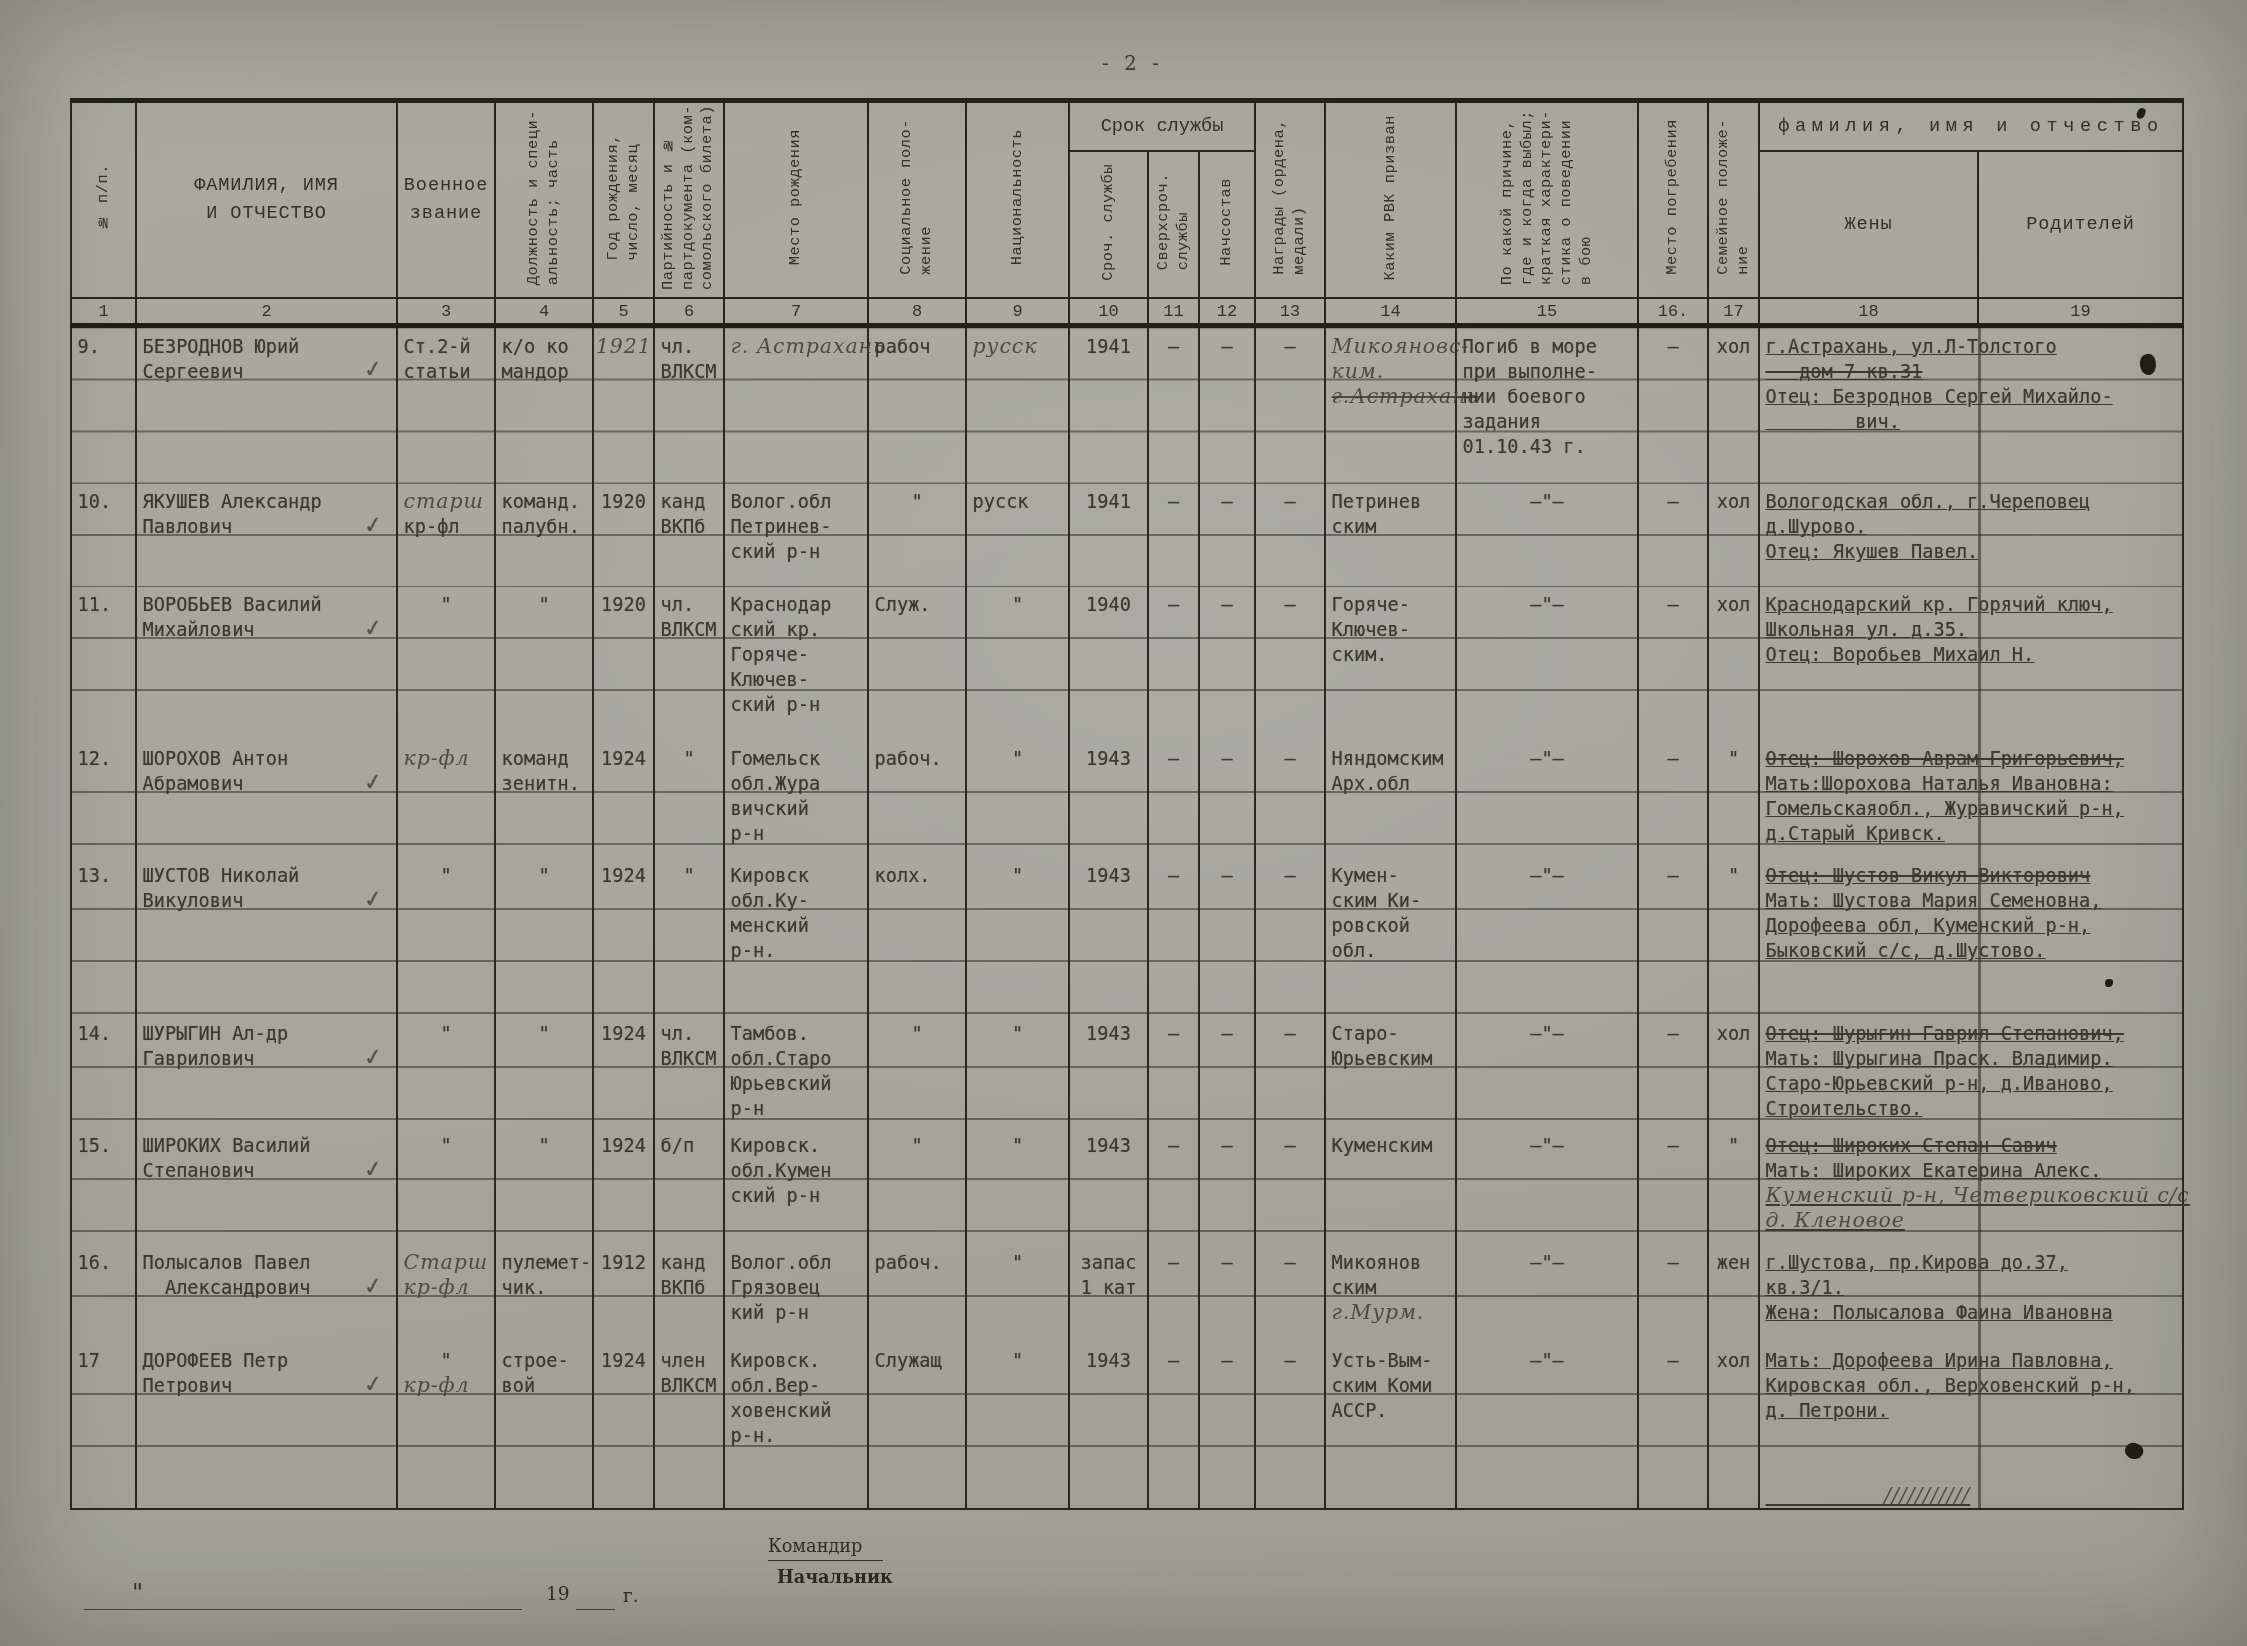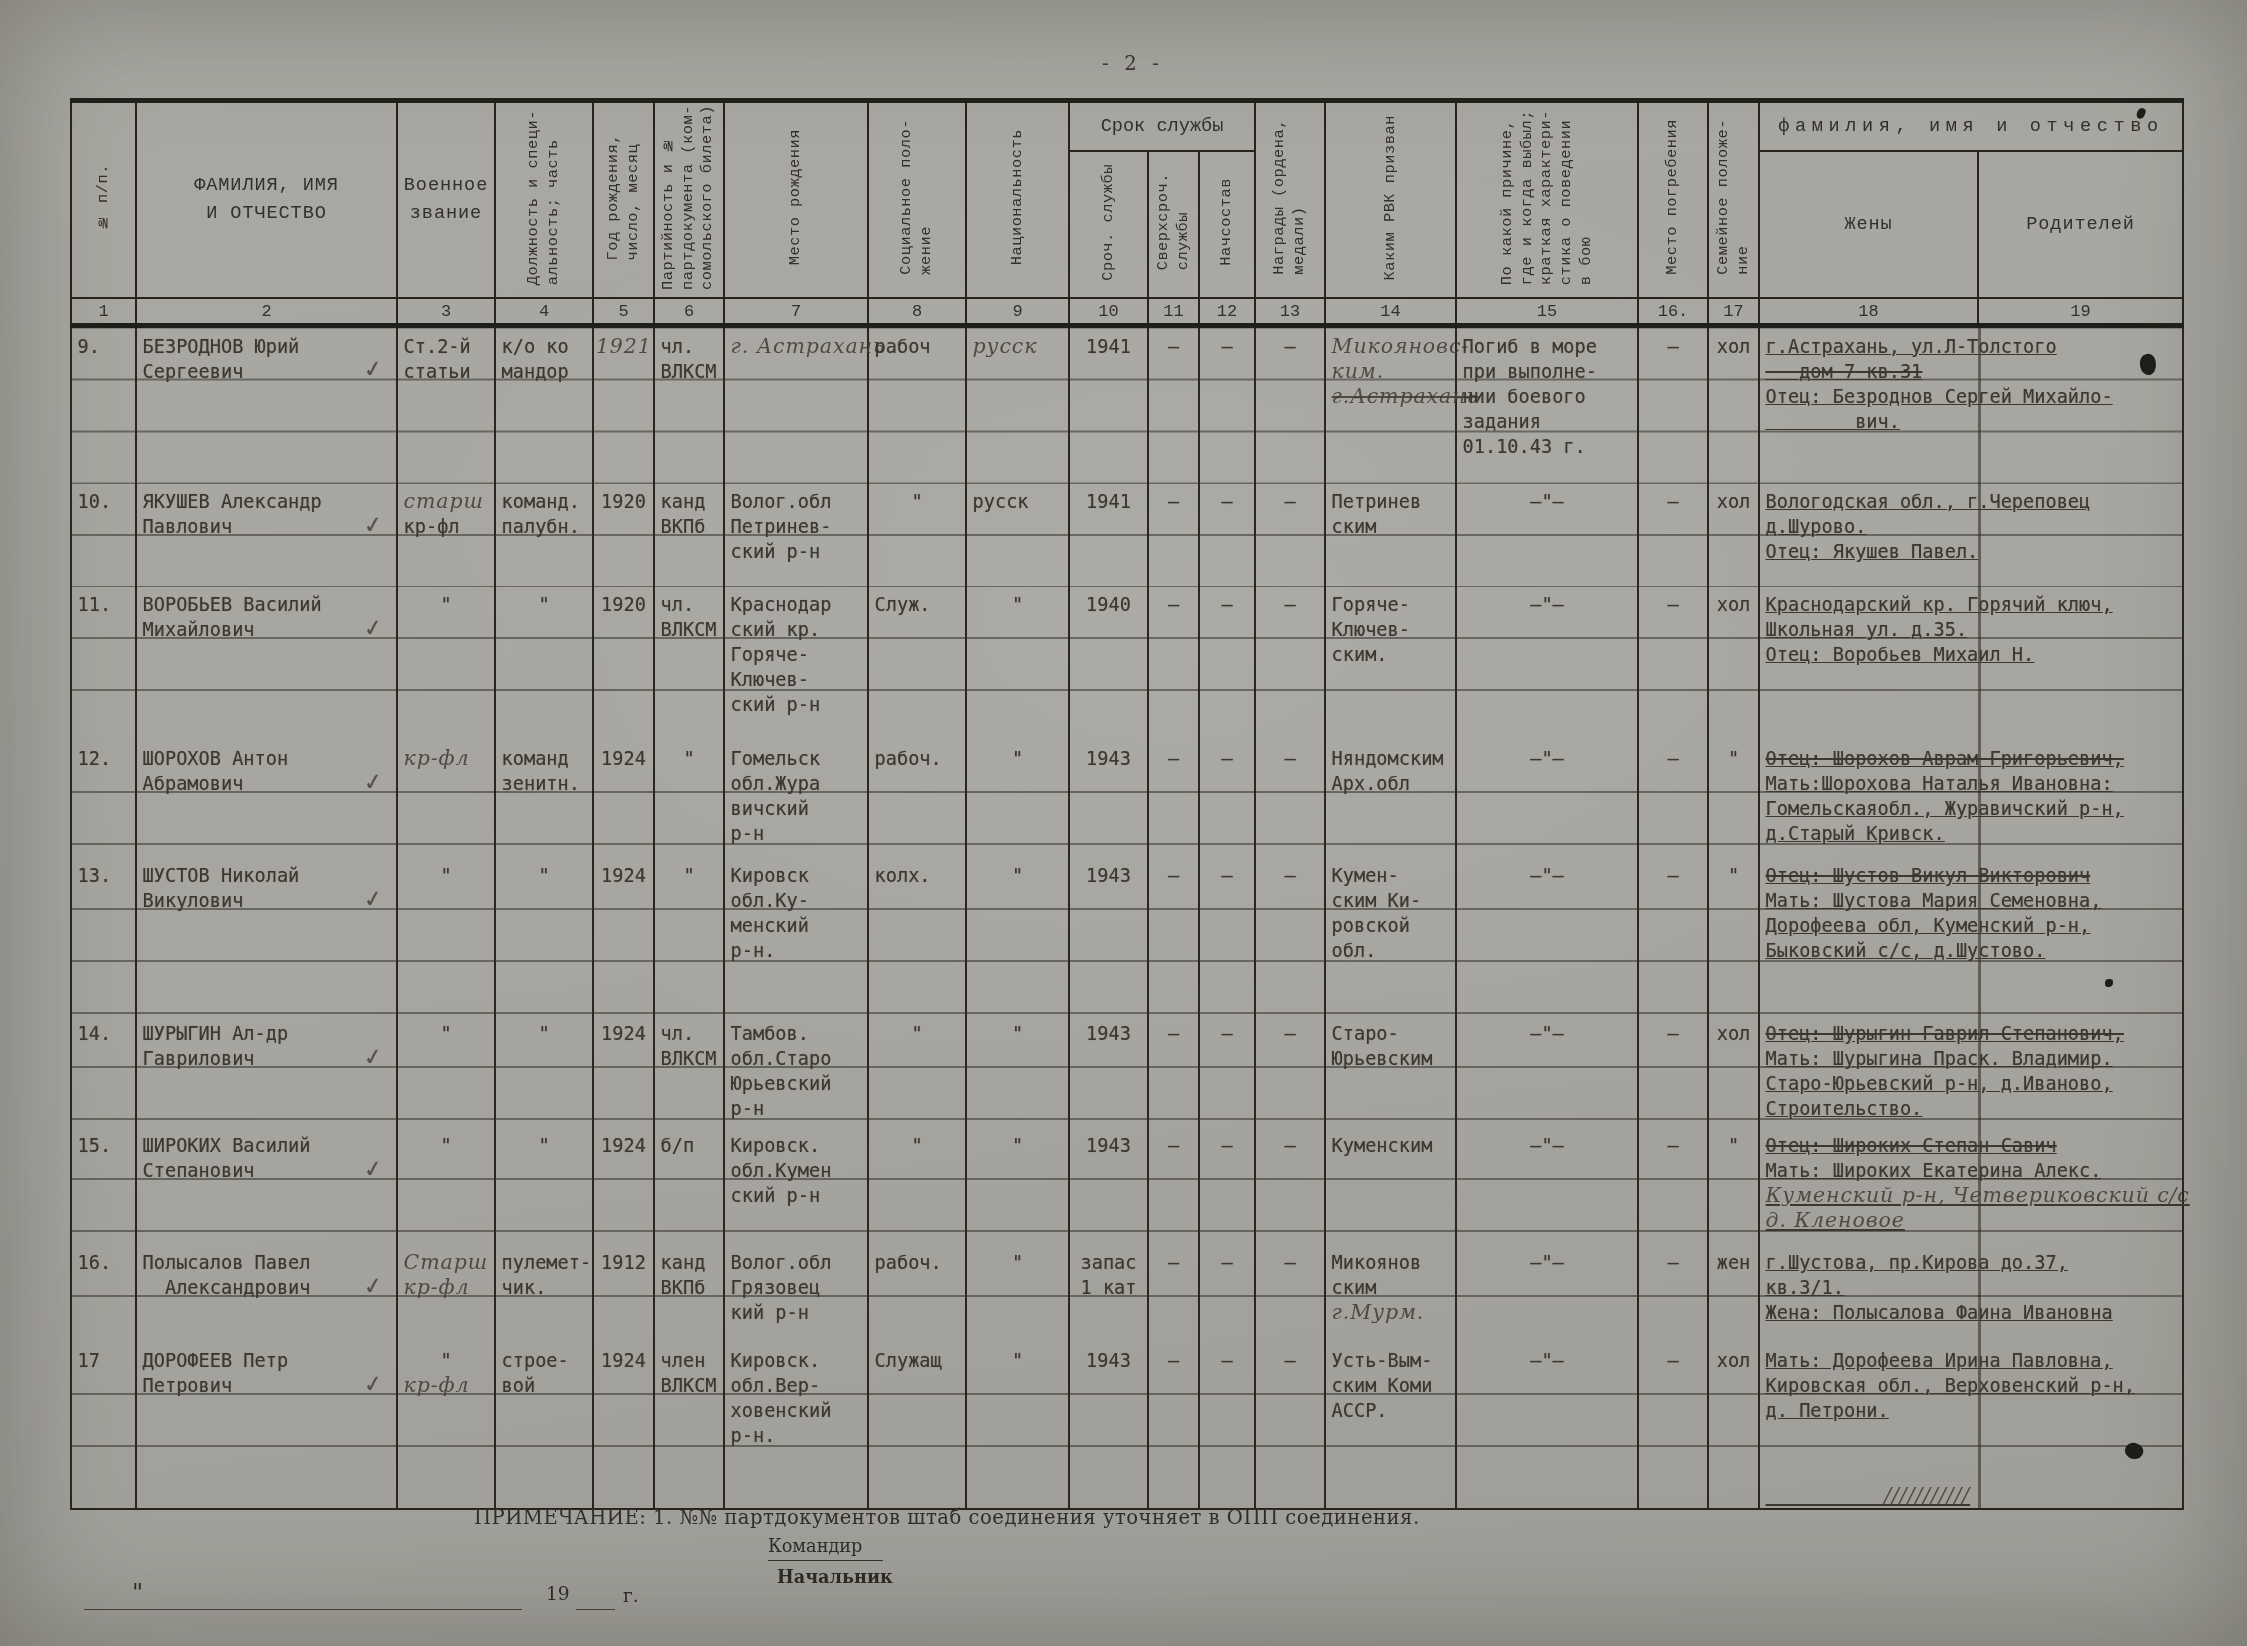--- a/index.html
+++ b/index.html
@@ -765,21 +765,20 @@
           <td class="c-reason"></td>
           <td class="c-burial"></td>
           <td class="c-family"></td>
           <td colspan="2" class="c-rel">
             <div class="hw">                ///////////</div>
           </td>
         </tr>
       </tbody>
   </table>
 
-  <div class="note">ПРИМЕЧАНИЕ: 1. №№ партдокументов штаб соединения уточняет в ОПП соединения.</div>
   <div class="sig1">Командир</div>
   <div class="sig2">Начальник</div>
 
   <div class="fq">"</div>
   <div class="fl1"></div>
   <div class="f19">19</div>
   <div class="fl2"></div>
   <div class="fg">г.</div>
 
   <div class="speck sp1"></div>

